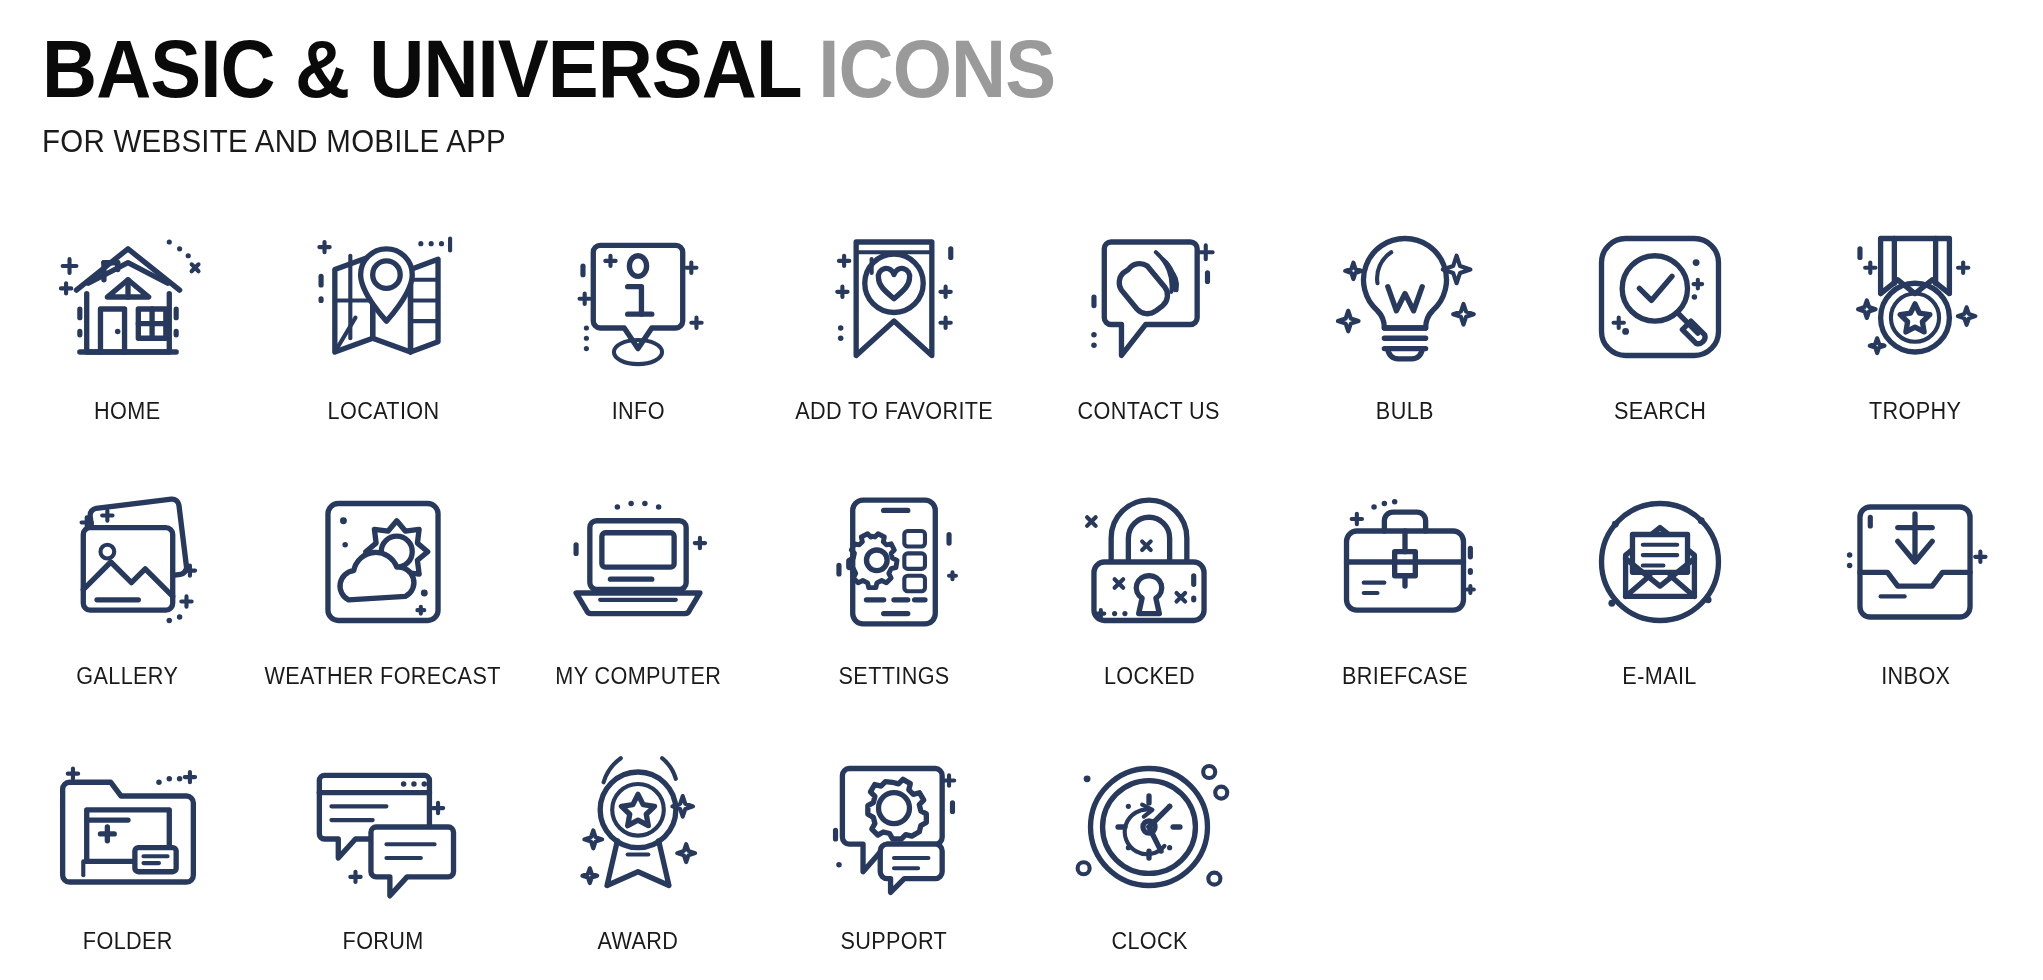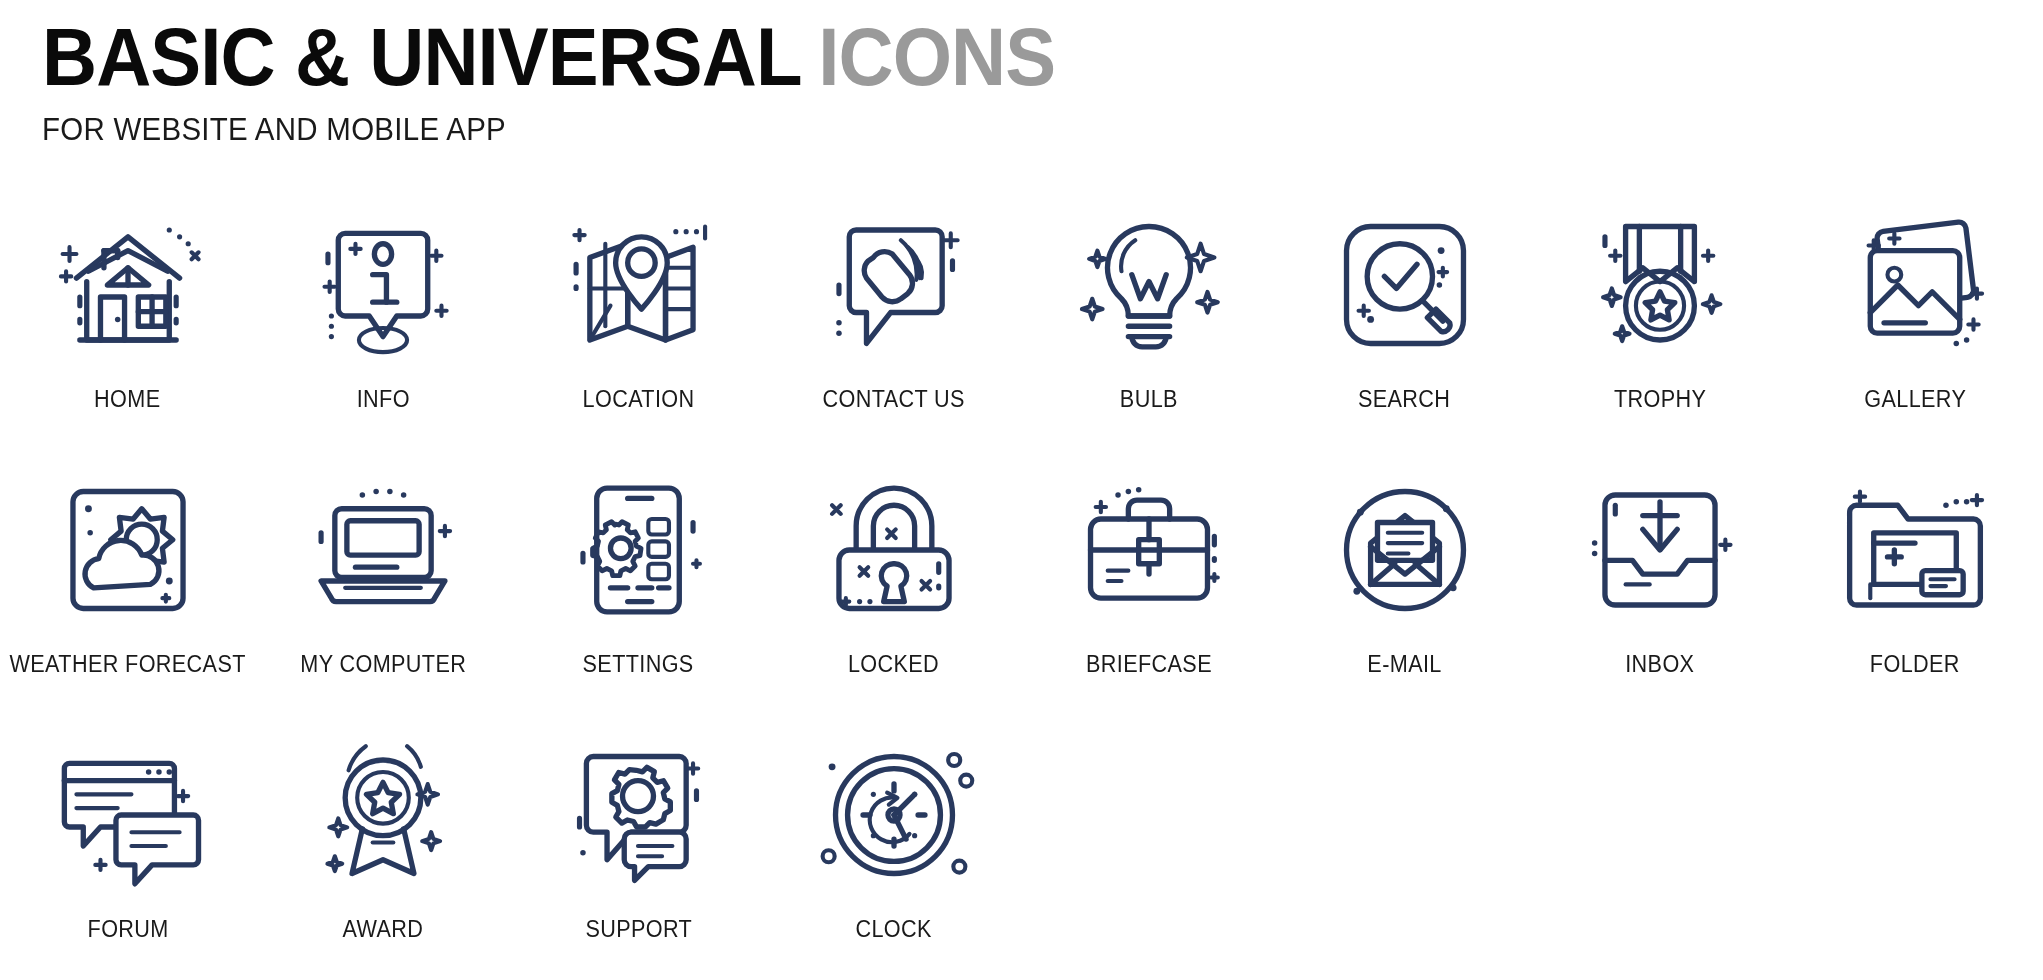--- a/index.html
+++ b/index.html
@@ -12,20 +12,21 @@
     height: 980px;
     font-family: "Liberation Sans", sans-serif;
     overflow: hidden;
   }
   .page {
     position: relative;
     width: 2043px;
     height: 936px;
     background: #ffffff;
     box-sizing: border-box;
+    margin-top: 12px;
   }
 
   
   .header {
     position: absolute;
     left: 42px;
     top: 16px;
   }
   .title-line {
     font-size: 82px;
@@ -147,61 +148,80 @@
           <circle class="dot" cx="85" cy="26" r="1.5"></circle>
           <path class="ln-thin" d="M87 31 L91 35 M91 31 L87 35"></path>
         </svg>
       </div>
       <div class="icon-label">HOME</div>
     </div>
 
     <div class="cell">
       <div class="icon-box">
         <svg viewBox="0 0 100 100">
-          <path class="ln" d="M28 20 H72 a4 4 0 0 1 4 4 V64 a4 4 0 0 1 -4 4 H58 L50 80 L42 68 H28 a4 4 0 0 1 -4 -4 V24 a4 4 0 0 1 4 -4 Z"></path>
-          <ellipse class="ln" cx="50" cy="32" rx="5" ry="6"></ellipse>
-          <path class="ln" d="M44 44 H52 V60"></path>
-          <path class="ln" d="M44 60 H58"></path>
-          <ellipse class="ln-thin" cx="50" cy="82" rx="14" ry="7"></ellipse>
-          <path class="ln-thin" d="M34 26 V32 M31 29 H37"></path>
-          <path class="ln-thin" d="M19 48 V54 M16 51 H22"></path>
-          <path class="ln-thin" d="M81 30 V36 M78 33 H84"></path>
-          <path class="ln-thin" d="M84 62 V68 M81 65 H87"></path>
-          <path class="dash" d="M18 32 V42"></path>
-          <circle class="dot" cx="20" cy="68" r="1.5"></circle>
-          <circle class="dot" cx="20" cy="74" r="1.5"></circle>
-          <circle class="dot" cx="20" cy="80" r="1.5"></circle>
-        </svg>
-      </div>
-      <div class="icon-label">INFO</div>
-    </div>
-
-    <div class="cell">
-      <div class="icon-box">
-        <svg viewBox="0 0 100 100">
           <path class="ln" d="M22 34 L44 26 V74 L22 82 Z"></path>
           <path class="ln" d="M44 26 L66 34 V82 L44 74 Z"></path>
           <path class="ln" d="M66 34 L82 28 V76 L66 82 Z"></path>
           <path class="ln-thin" d="M22 52 H44 M66 52 H82"></path>
           <path class="ln-thin" d="M66 40 H82 M66 64 H82"></path>
           <path class="ln-thin" d="M34 62 L22 82"></path>
           <path class="ln-thin" d="M31 26 V74"></path>
           <path class="ln" d="M52 22 a15 15 0 0 1 15 15 c0 11 -15 27 -15 27 s-15 -16 -15 -27 a15 15 0 0 1 15 -15 Z" style="fill:#ffffff"></path>
           <circle class="ln" cx="52" cy="37" r="8"></circle>
           <path class="ln-thin" d="M16 18 V24 M13 21 H19"></path>
           <circle class="dot" cx="72" cy="19" r="1.5"></circle>
           <circle class="dot" cx="78" cy="19" r="1.5"></circle>
           <circle class="dot" cx="84" cy="19" r="1.5"></circle>
           <path class="ln-thin" d="M89 16 V23"></path>
           <path class="dash" d="M14 38 V52"></path>
         </svg>
       </div>
       <div class="icon-label">LOCATION</div>
     </div>
 
+    <div class="cell">
+      <div class="icon-box">
+        <svg viewBox="0 0 100 100">
+          <path class="ln" d="M28 20 H72 a4 4 0 0 1 4 4 V64 a4 4 0 0 1 -4 4 H58 L50 80 L42 68 H28 a4 4 0 0 1 -4 -4 V24 a4 4 0 0 1 4 -4 Z"></path>
+          <ellipse class="ln" cx="50" cy="32" rx="5" ry="6"></ellipse>
+          <path class="ln" d="M44 44 H52 V60"></path>
+          <path class="ln" d="M44 60 H58"></path>
+          <ellipse class="ln-thin" cx="50" cy="82" rx="14" ry="7"></ellipse>
+          <path class="ln-thin" d="M34 26 V32 M31 29 H37"></path>
+          <path class="ln-thin" d="M19 48 V54 M16 51 H22"></path>
+          <path class="ln-thin" d="M81 30 V36 M78 33 H84"></path>
+          <path class="ln-thin" d="M84 62 V68 M81 65 H87"></path>
+          <path class="dash" d="M18 32 V42"></path>
+          <circle class="dot" cx="20" cy="68" r="1.5"></circle>
+          <circle class="dot" cx="20" cy="74" r="1.5"></circle>
+          <circle class="dot" cx="20" cy="80" r="1.5"></circle>
+        </svg>
+      </div>
+      <div class="icon-label">INFO</div>
+    </div>
+
+    <div class="cell">
+      <div class="icon-box">
+        <svg viewBox="0 0 100 100">
+          <path class="ln" d="M28 18 H72 V84 L50 64 L28 84 Z"></path>
+          <path class="ln-thin" d="M28 24 H72"></path>
+          <circle class="ln" cx="50" cy="42" r="17"></circle>
+          <path class="ln" d="M50 51 c-6 -5 -9 -8 -9 -12 a4.6 4.6 0 0 1 9 -2 a4.6 4.6 0 0 1 9 2 c0 4 -3 7 -9 12 Z"></path>
+          <path class="ln-thin" d="M37 28 V36"></path>
+          <path class="ln-thin" d="M21 26 V32 M18 29 H24"></path>
+          <path class="ln-thin" d="M20 44 V50 M17 47 H23"></path>
+          <path class="ln-thin" d="M80 44 V50 M77 47 H83"></path>
+          <path class="ln-thin" d="M80 62 V68 M77 65 H83"></path>
+          <circle class="dot" cx="19" cy="68" r="1.6"></circle>
+          <circle class="dot" cx="19" cy="74" r="1.6"></circle>
+          <path class="dash" d="M83 22 V32"></path>
+        </svg>
+      </div>
+      <div class="icon-label">ADD TO FAVORITE</div>
+    </div>
 
 
 
     <div class="cell">
       <div class="icon-box">
         <svg viewBox="0 0 100 100">
           <path class="ln" d="M28 18 H74 a4 4 0 0 1 4 4 V62 a4 4 0 0 1 -4 4 H48 L34 84 V66 H28 a4 4 0 0 1 -4 -4 V22 a4 4 0 0 1 4 -4 Z"></path>
           <path class="ln" d="M38 34 a8 8 0 0 1 11 -2 l10 12 a8 8 0 0 1 -1 11 l-4 3 a8 8 0 0 1 -11 -1 l-9 -11 a8 8 0 0 1 1 -10 Z"></path>
           <path class="ln-thin" d="M58 28 a20 20 0 0 1 7 18"></path>
           <path class="ln-thin" d="M54 24 a26 26 0 0 1 9 23"></path>

